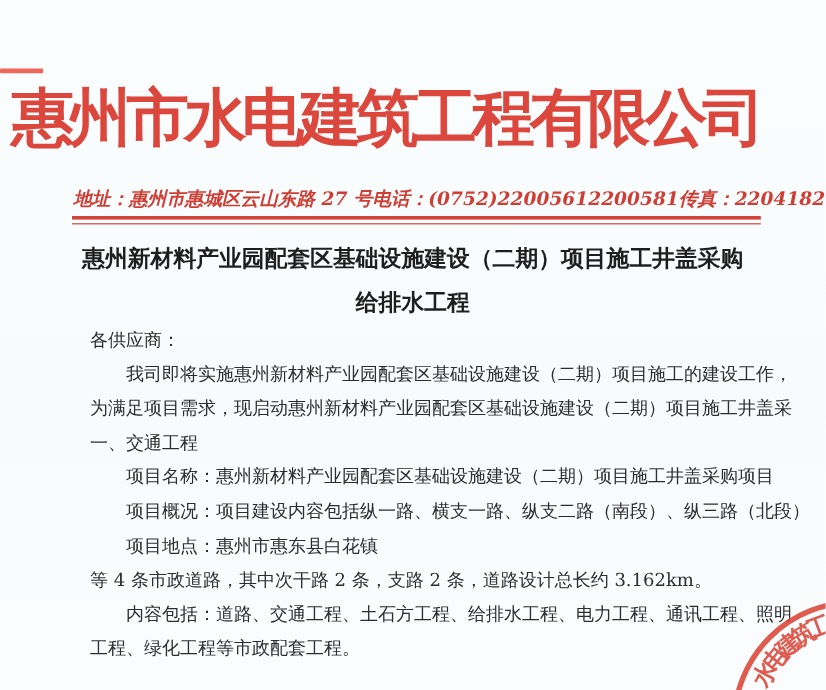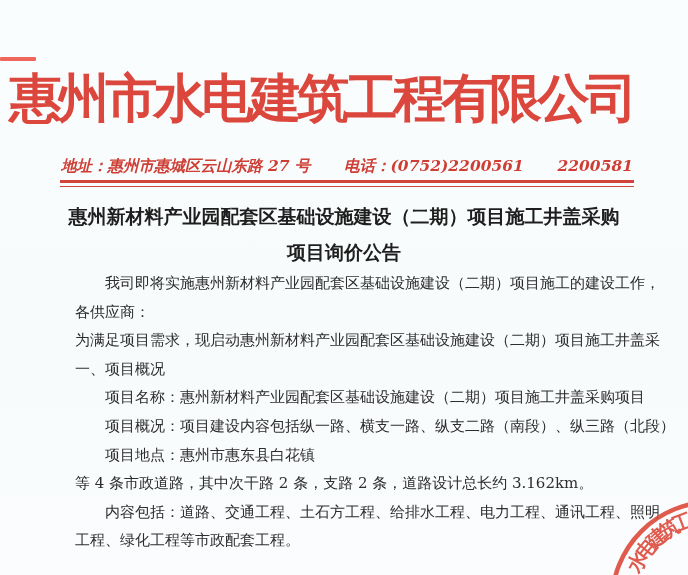--- a/index.html
+++ b/index.html
@@ -59,37 +59,38 @@
 <body>
 
 <div class="scan-mark"></div>
 
 <div class="company-name">惠州市水电建筑工程有限公司</div>
 
 <div class="addr-row">
   <span>地址：惠州市惠城区云山东路 27 号</span>
   <span>电话：(0752)2200561</span>
   <span>2200581</span>
+  <span>传真：2204182</span>
 </div>
 
 <div class="rules">
   <div class="rule-thick"></div>
   <div class="rule-thin"></div>
 </div>
 
 <div class="doc-title">
   <div>惠州新材料产业园配套区基础设施建设（二期）项目施工井盖采购</div>
-  <div>项目询价公告</div>
+  <div>给排水工程</div>
 </div>
 
 <div class="doc-body">
+  <div class="body-line">各供应商：</div>
   <div class="body-line">　　我司即将实施惠州新材料产业园配套区基础设施建设（二期）项目施工的建设工作，</div>
-  <div class="body-line">各供应商：</div>
   <div class="body-line">为满足项目需求，现启动惠州新材料产业园配套区基础设施建设（二期）项目施工井盖采</div>
-  <div class="body-line">一、项目概况</div>
+  <div class="body-line">一、交通工程</div>
   <div class="body-line">　　项目名称：惠州新材料产业园配套区基础设施建设（二期）项目施工井盖采购项目</div>
   <div class="body-line">　　项目概况：项目建设内容包括纵一路、横支一路、纵支二路（南段）、纵三路（北段）</div>
   <div class="body-line">　　项目地点：惠州市惠东县白花镇</div>
   <div class="body-line">等 4 条市政道路，其中次干路 2 条，支路 2 条，道路设计总长约 3.162km。</div>
   <div class="body-line">　　内容包括：道路、交通工程、土石方工程、给排水工程、电力工程、通讯工程、照明</div>
   <div class="body-line">工程、绿化工程等市政配套工程。</div>
 </div>
 
 <svg class="stamp" viewBox="0 0 260 260">
   <circle cx="130" cy="130" r="100" fill="none" stroke-width="4.5" stroke="#dd4a3c"></circle>

